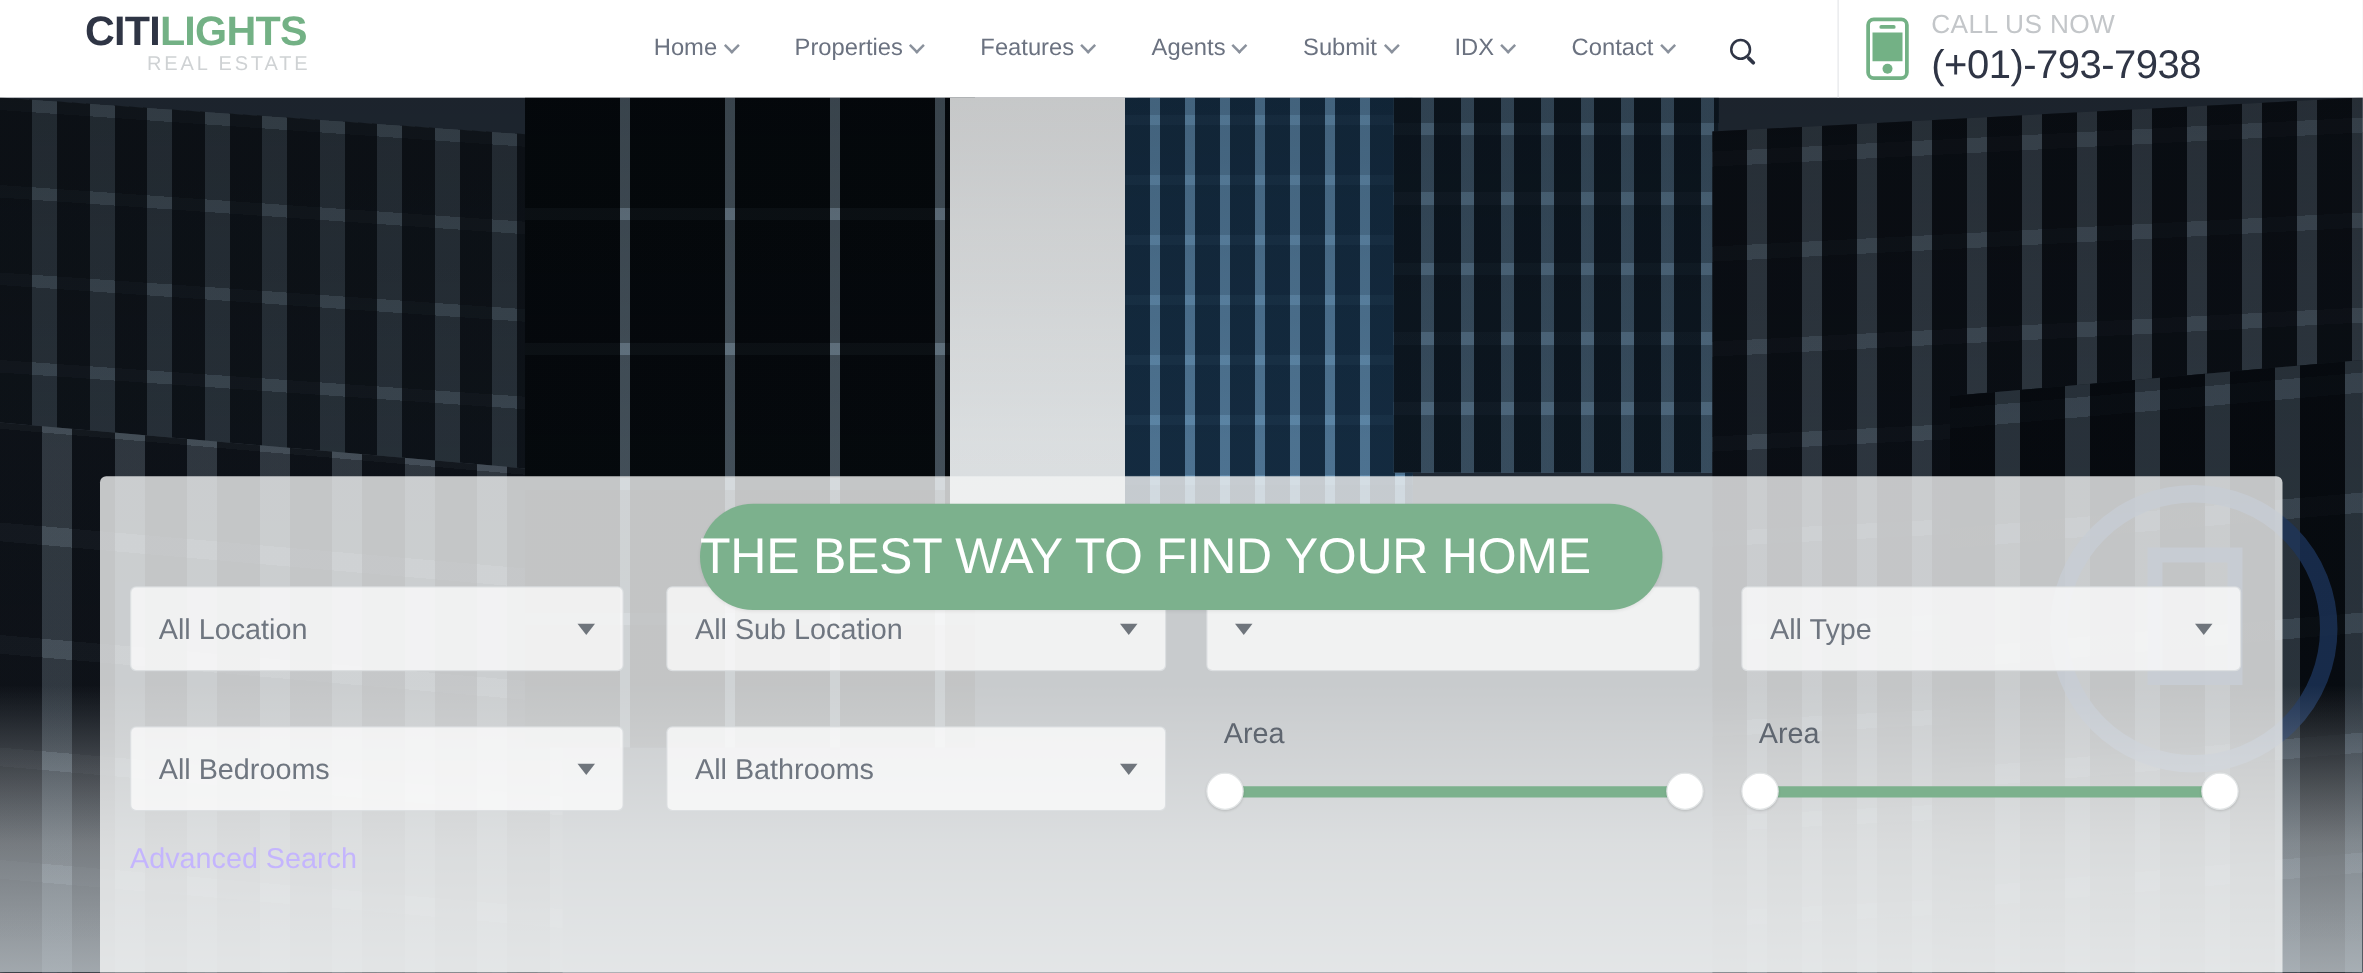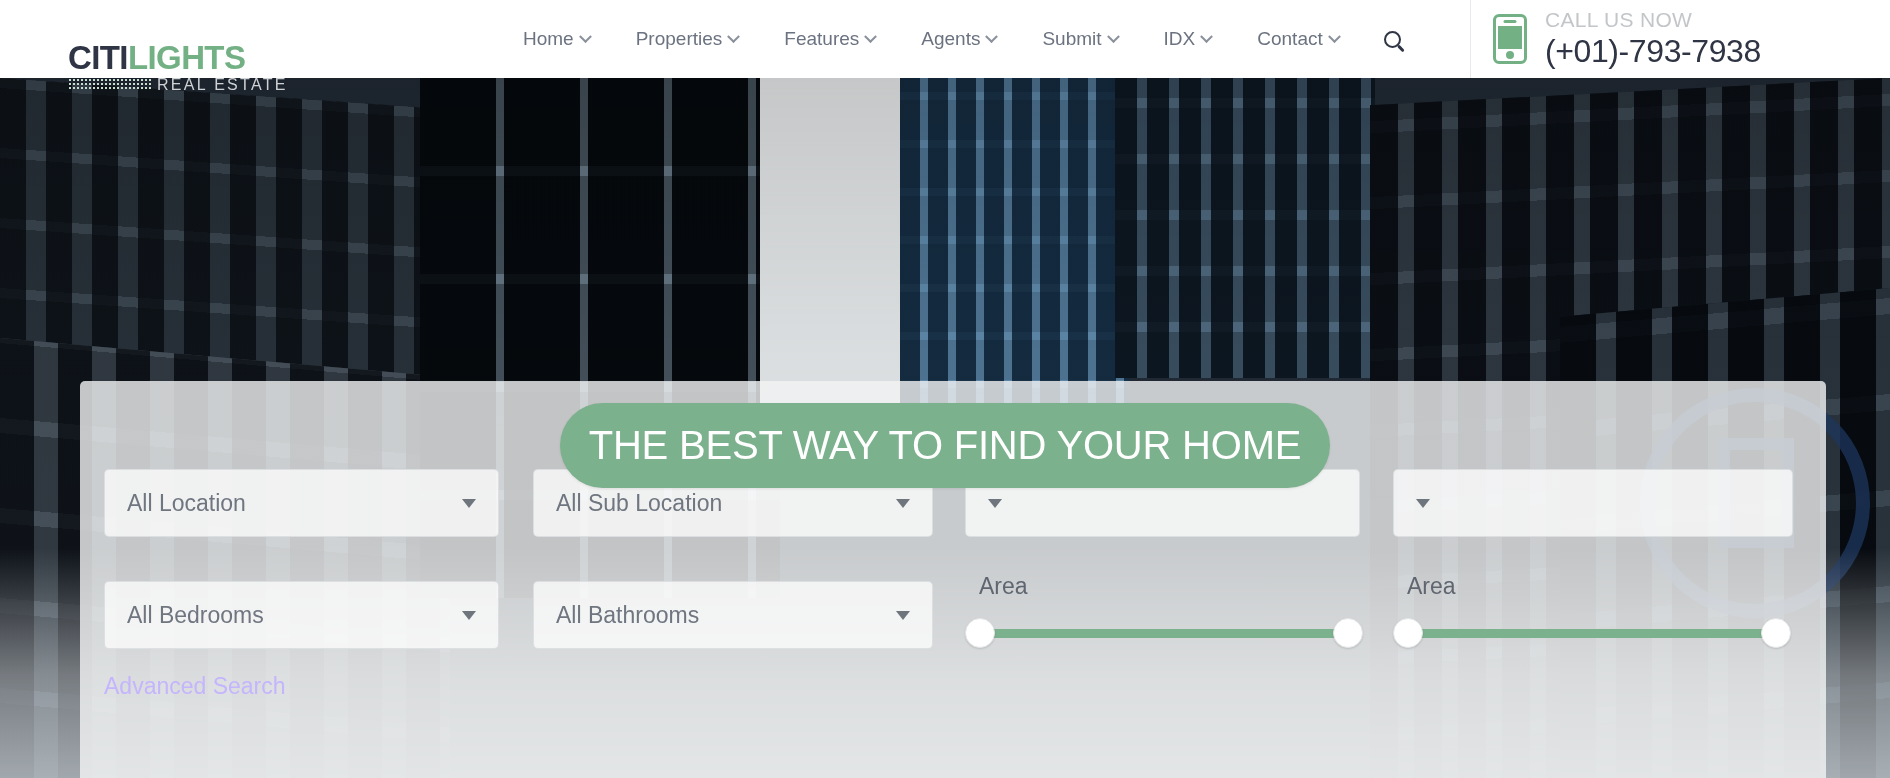--- a/index.html
+++ b/index.html
@@ -24,37 +24,37 @@
     z-index: 40;
   }
 
   .logo-wrap {
     position: absolute;
     left: 68px;
     top: 8px;
     width: 230px;
     height: 52px;
     user-select: none;
-    margin-top: 33px;
   }
   .logo-main {
     font-family: "Liberation Sans", sans-serif;
     font-size: 33px;
     font-weight: bold;
     letter-spacing: -0.6px;
     line-height: 34px;
     white-space: nowrap;
   }
   .logo-citi { color: #2f3545; }
   .logo-lights { color: #73b185; }
   .logo-sub-row {
     display: flex;
     align-items: center;
     margin-top: 1px;
     height: 17px;
+    flex-direction: column;
   }
   .logo-dots {
     width: 84px;
     height: 13px;
     background-image:
       radial-gradient(#c9dcd0 40%, transparent 41%);
     background-size: 4px 4px;
     margin-right: 5px;
   }
   .logo-sub-text {
@@ -300,21 +300,21 @@
     position: absolute;
     left: 50%;
     transform: translateX(-50%);
     top: 325px;
     width: 770px;
     height: 85px;
     border-radius: 46px;
     background: #7cb18d;
     display: flex;
     align-items: center;
-    justify-content: center;
+    justify-content: flex-start;
     z-index: 15;
     box-shadow: 0 1px 3px rgba(0,0,0,0.08);
   }
   .hero-banner-text {
     color: #ffffff;
     font-size: 40px;
     letter-spacing: -0.2px;
     font-family: "Liberation Sans", sans-serif;
     white-space: nowrap;
   }
@@ -498,20 +498,21 @@
         <span class="select-arrow"></span>
       </div>
       <div class="select-box sel-b">
         <span class="select-label">All Sub Location</span>
         <span class="select-arrow"></span>
       </div>
       <div class="select-box sel-c">
         <span class="select-arrow"></span>
       </div>
       <div class="select-box sel-d">
+        <span class="select-label">All Type</span>
         <span class="select-arrow"></span>
       </div>
     </div>
 
     <div class="row row2">
       <div class="select-box sel-a">
         <span class="select-label">All Bedrooms</span>
         <span class="select-arrow"></span>
       </div>
       <div class="select-box sel-b">

